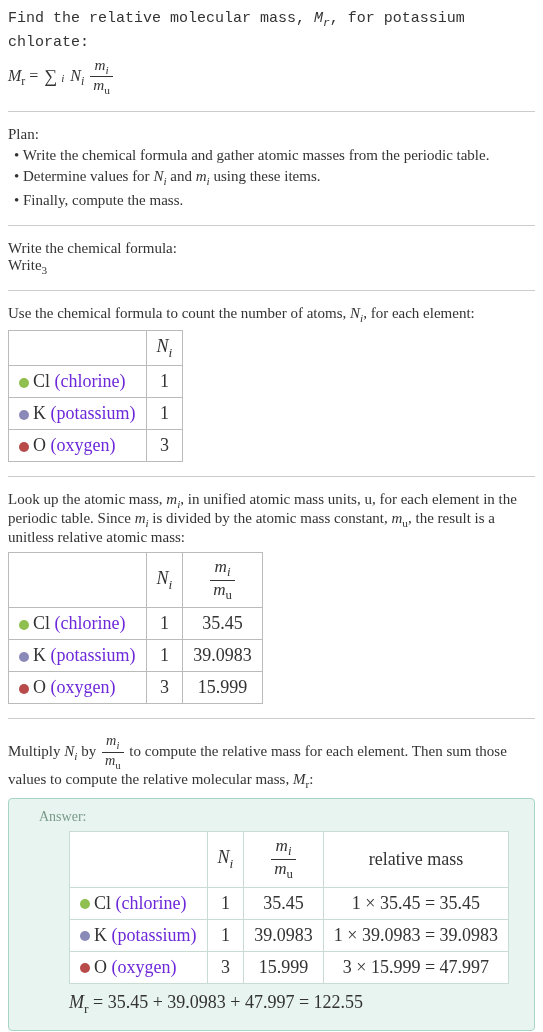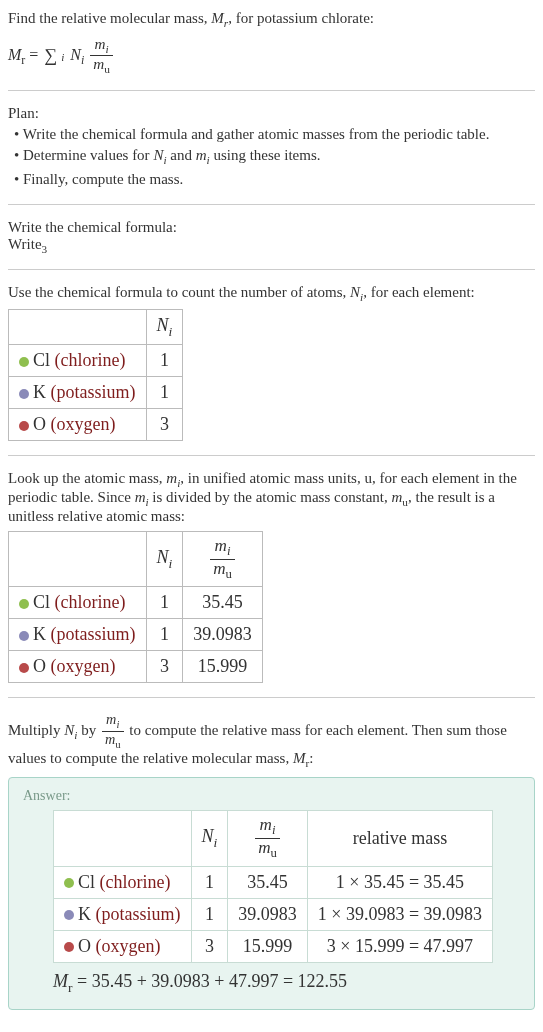--- a/index.html
+++ b/index.html
@@ -18,20 +18,21 @@
     .section {
       margin-bottom: 14px;
     }
     .divider {
       border: none;
       border-top: 1px solid #ccc;
       margin: 14px 0;
     }
     .intro-text {
       line-height: 1.4;
+      font-family: Liberation Mono, monospace;
     }
     .formula-display {
       font-style: italic;
       margin-top: 4px;
       font-size: 16px;
     }
     .sub {
       vertical-align: sub;
       font-size: 0.75em;
     }
@@ -93,27 +94,27 @@
     }
     .dot {
       display: inline-block;
       width: 10px;
       height: 10px;
       border-radius: 50%;
       margin-right: 4px;
       vertical-align: middle;
     }
     .el-label {
-      color: #7f1d1d;
+      color: #6d28d9;
     }
     .answer-box {
       background: #e8f4f0;
       border: 1px solid #a8d4c8;
       border-radius: 4px;
-      padding: 10px 14px 14px 14px;
+      padding: 10px 14px 14px 30px;
       margin-top: 8px;
     }
     .answer-title {
       color: #7a9a8a;
       font-size: 14px;
       margin-bottom: 6px;
     }
     .answer-box table {
       margin-left: 30px;
       background: #fff;

